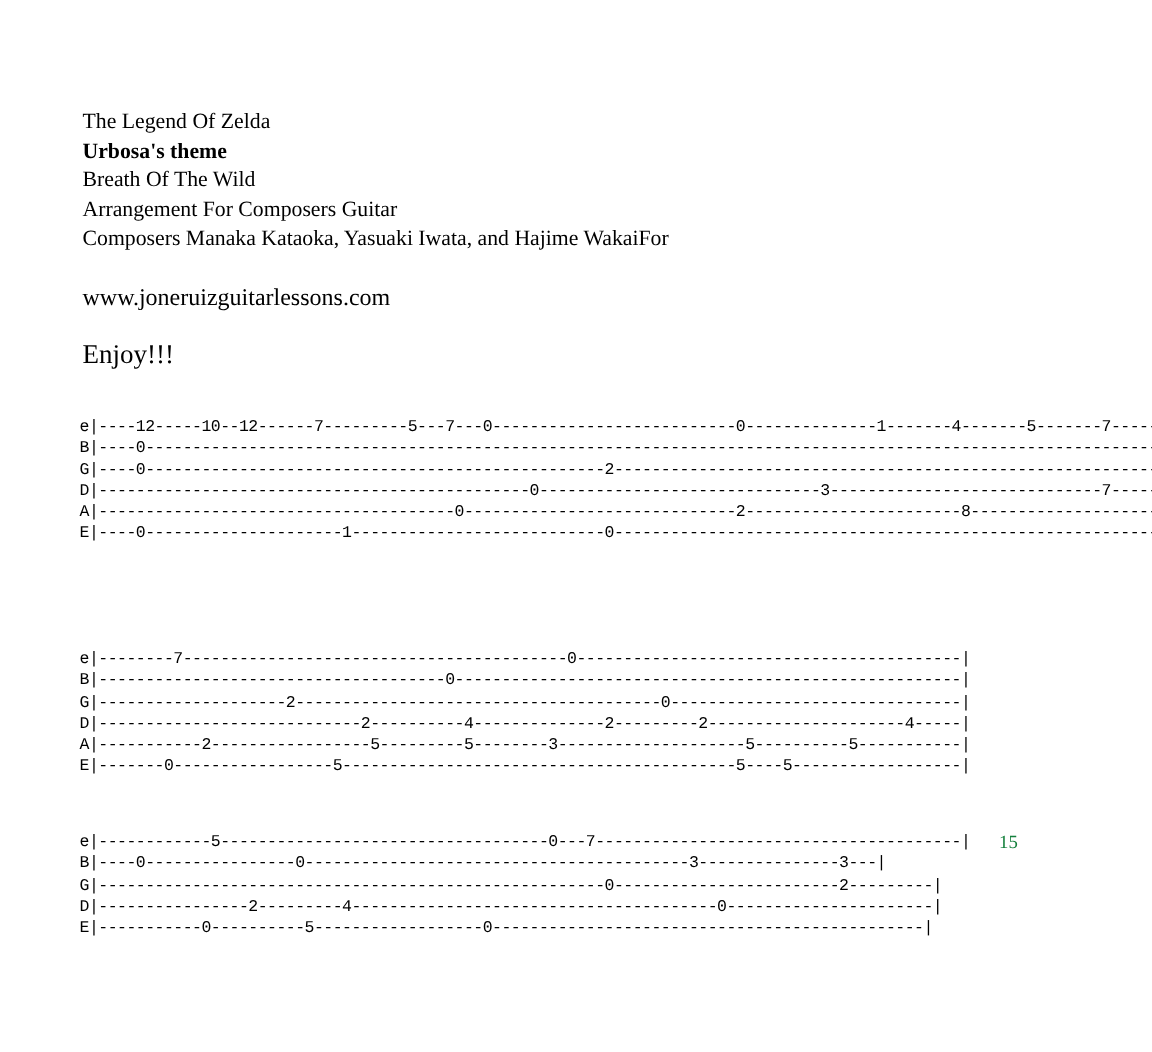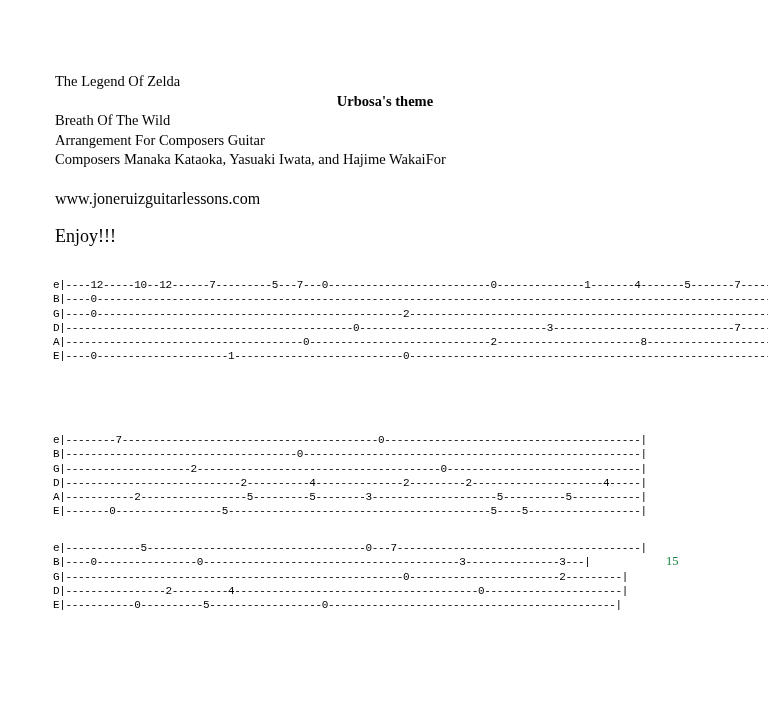--- a/index.html
+++ b/index.html
@@ -28,21 +28,20 @@
     top: 72px;
     width: 660px;
   }
   .header-line {
     font-size: 14.5px;
     line-height: 19.5px;
     white-space: pre;
   }
   .header-line.bold {
     font-weight: bold;
-    text-align: center;
   }
   .website {
     position: absolute;
     left: 55px;
     top: 189px;
     font-size: 16px;
     line-height: 19.5px;
     white-space: pre;
   }
   .enjoy {
@@ -53,21 +52,21 @@
     line-height: 19.5px;
     white-space: pre;
   }
 
   .tab-system {
     position: absolute;
     left: 53px;
   }
   .tab-system.sys1 { top: 278px; }
   .tab-system.sys2 { top: 433px; }
-  .tab-system.sys3 { top: 541px; }
+  .tab-system.sys3 { top: 555px; }
 
   .measure-number {
     position: absolute;
     font-family: "Liberation Serif", serif;
     font-size: 12.5px;
     line-height: 13px;
     color: #15803d;
   }
   .measure-number.m15 {
     left: 666px;

